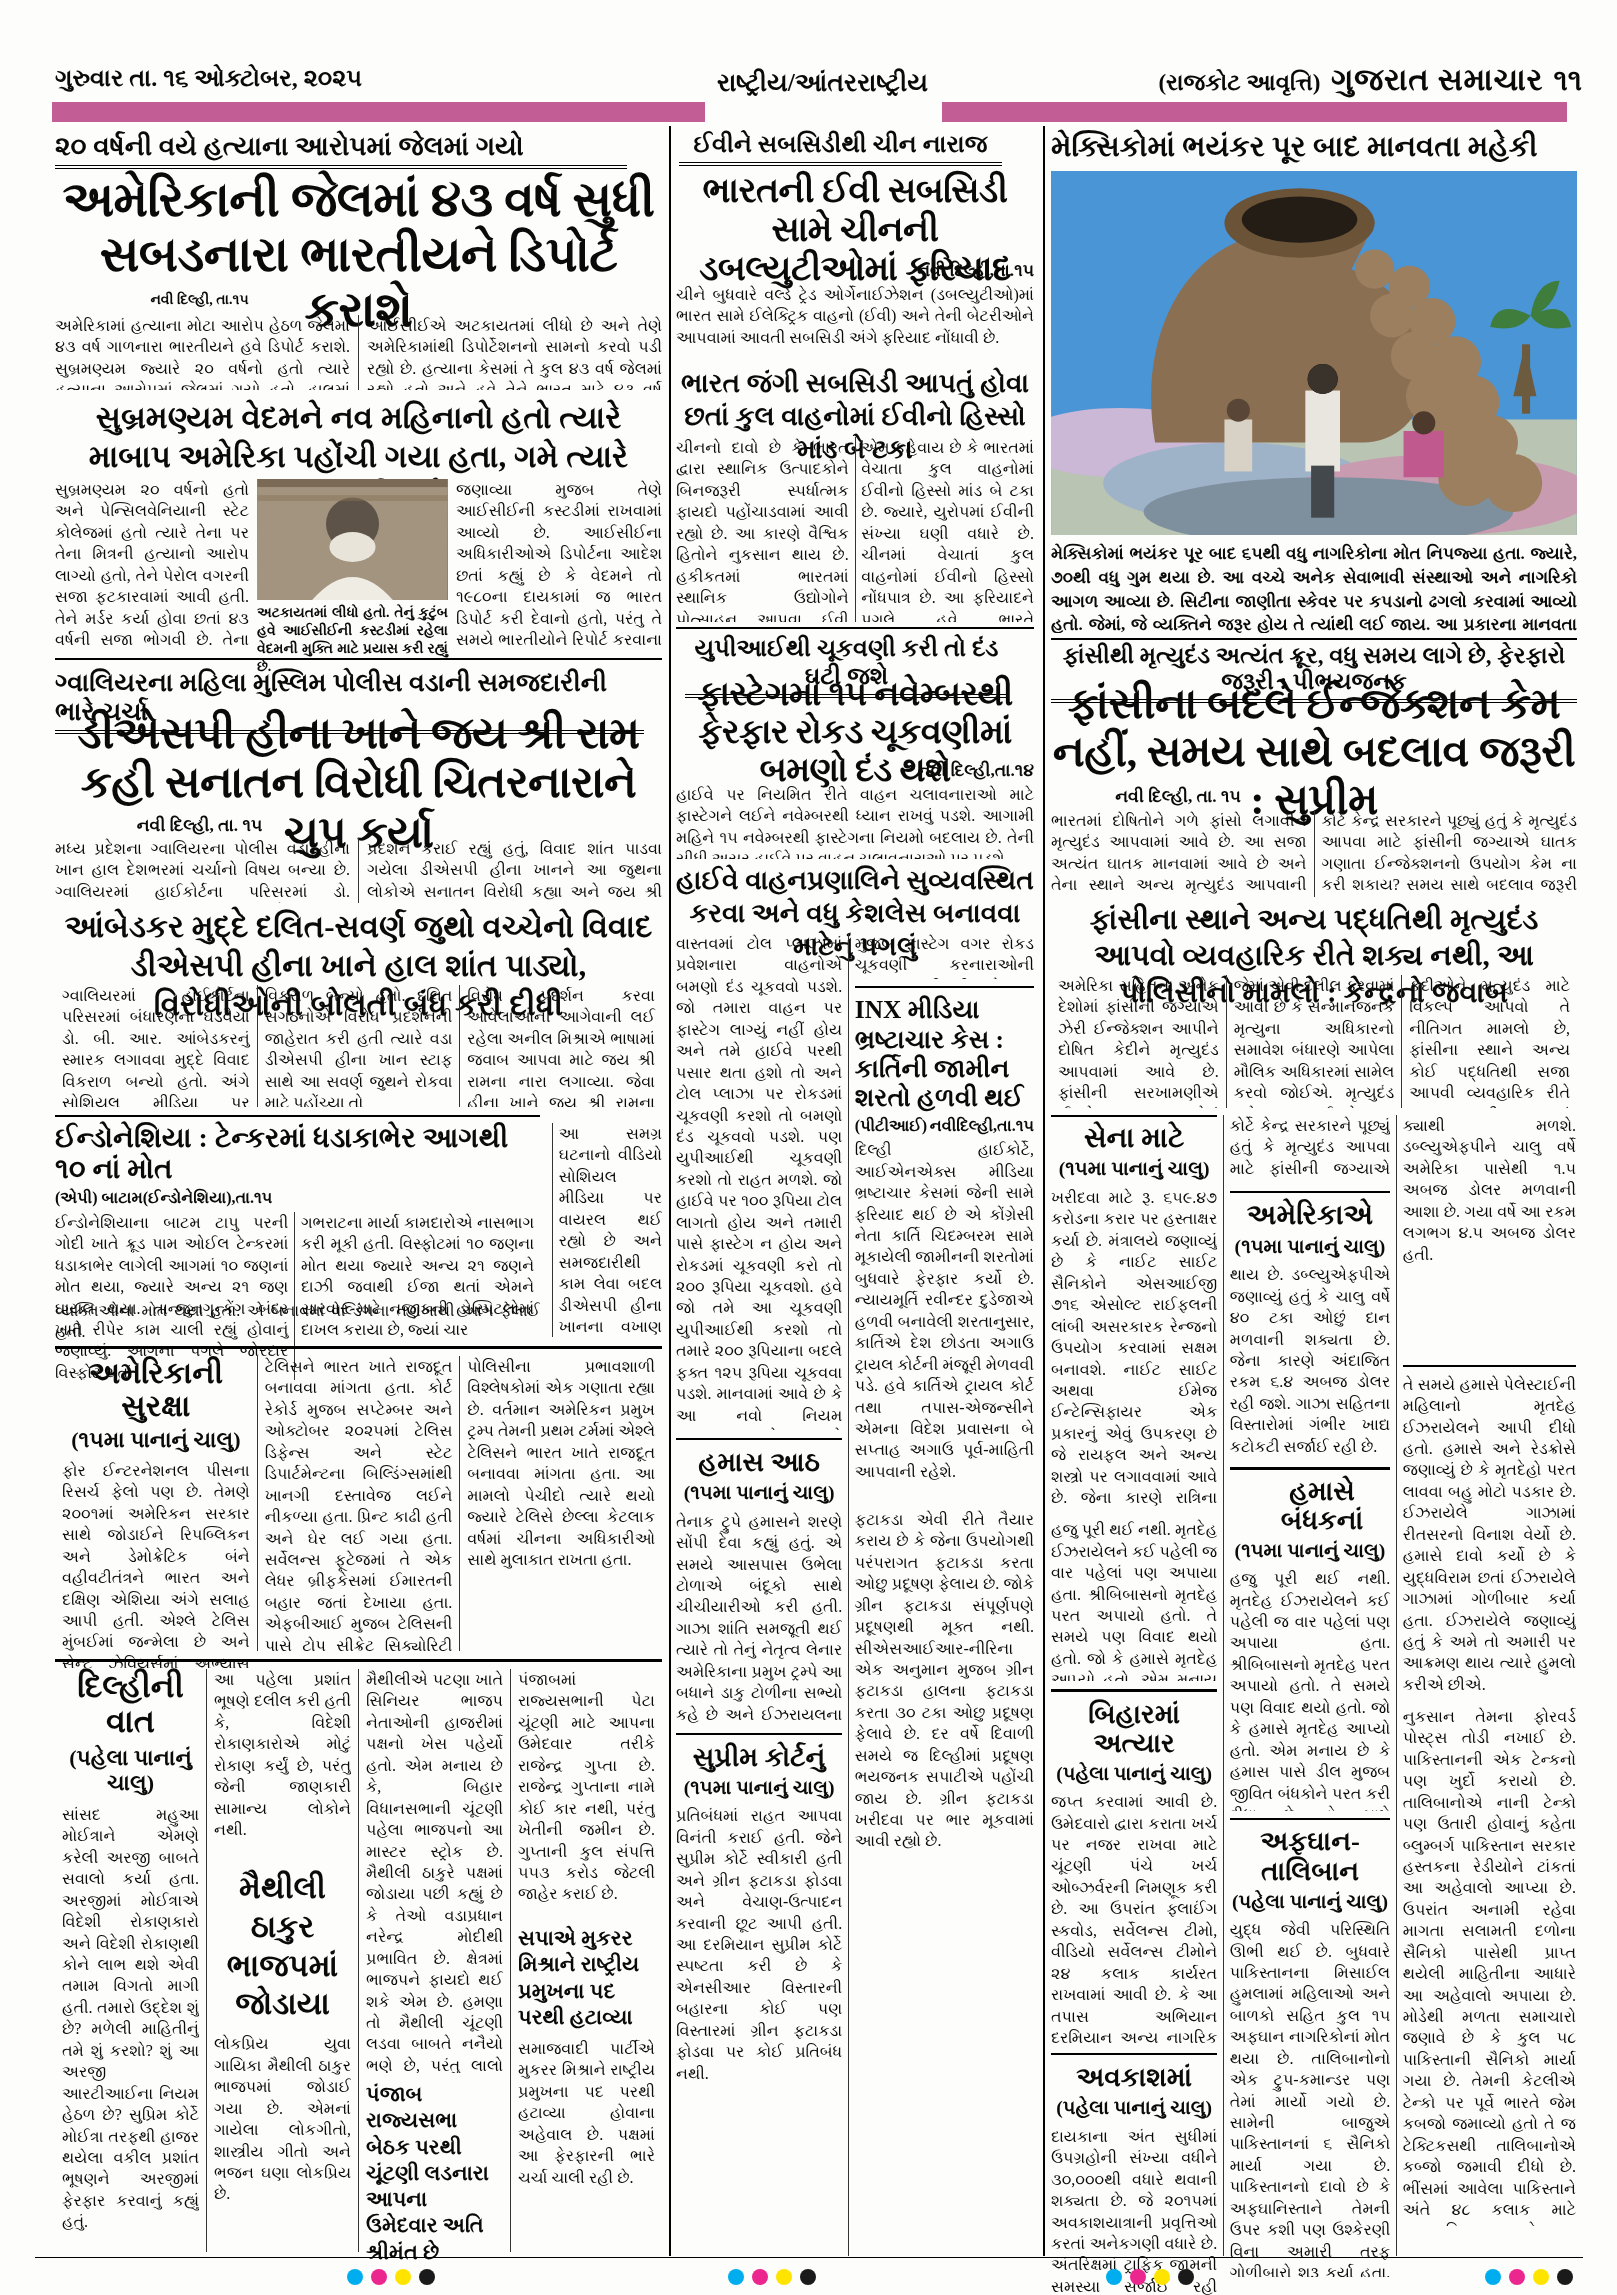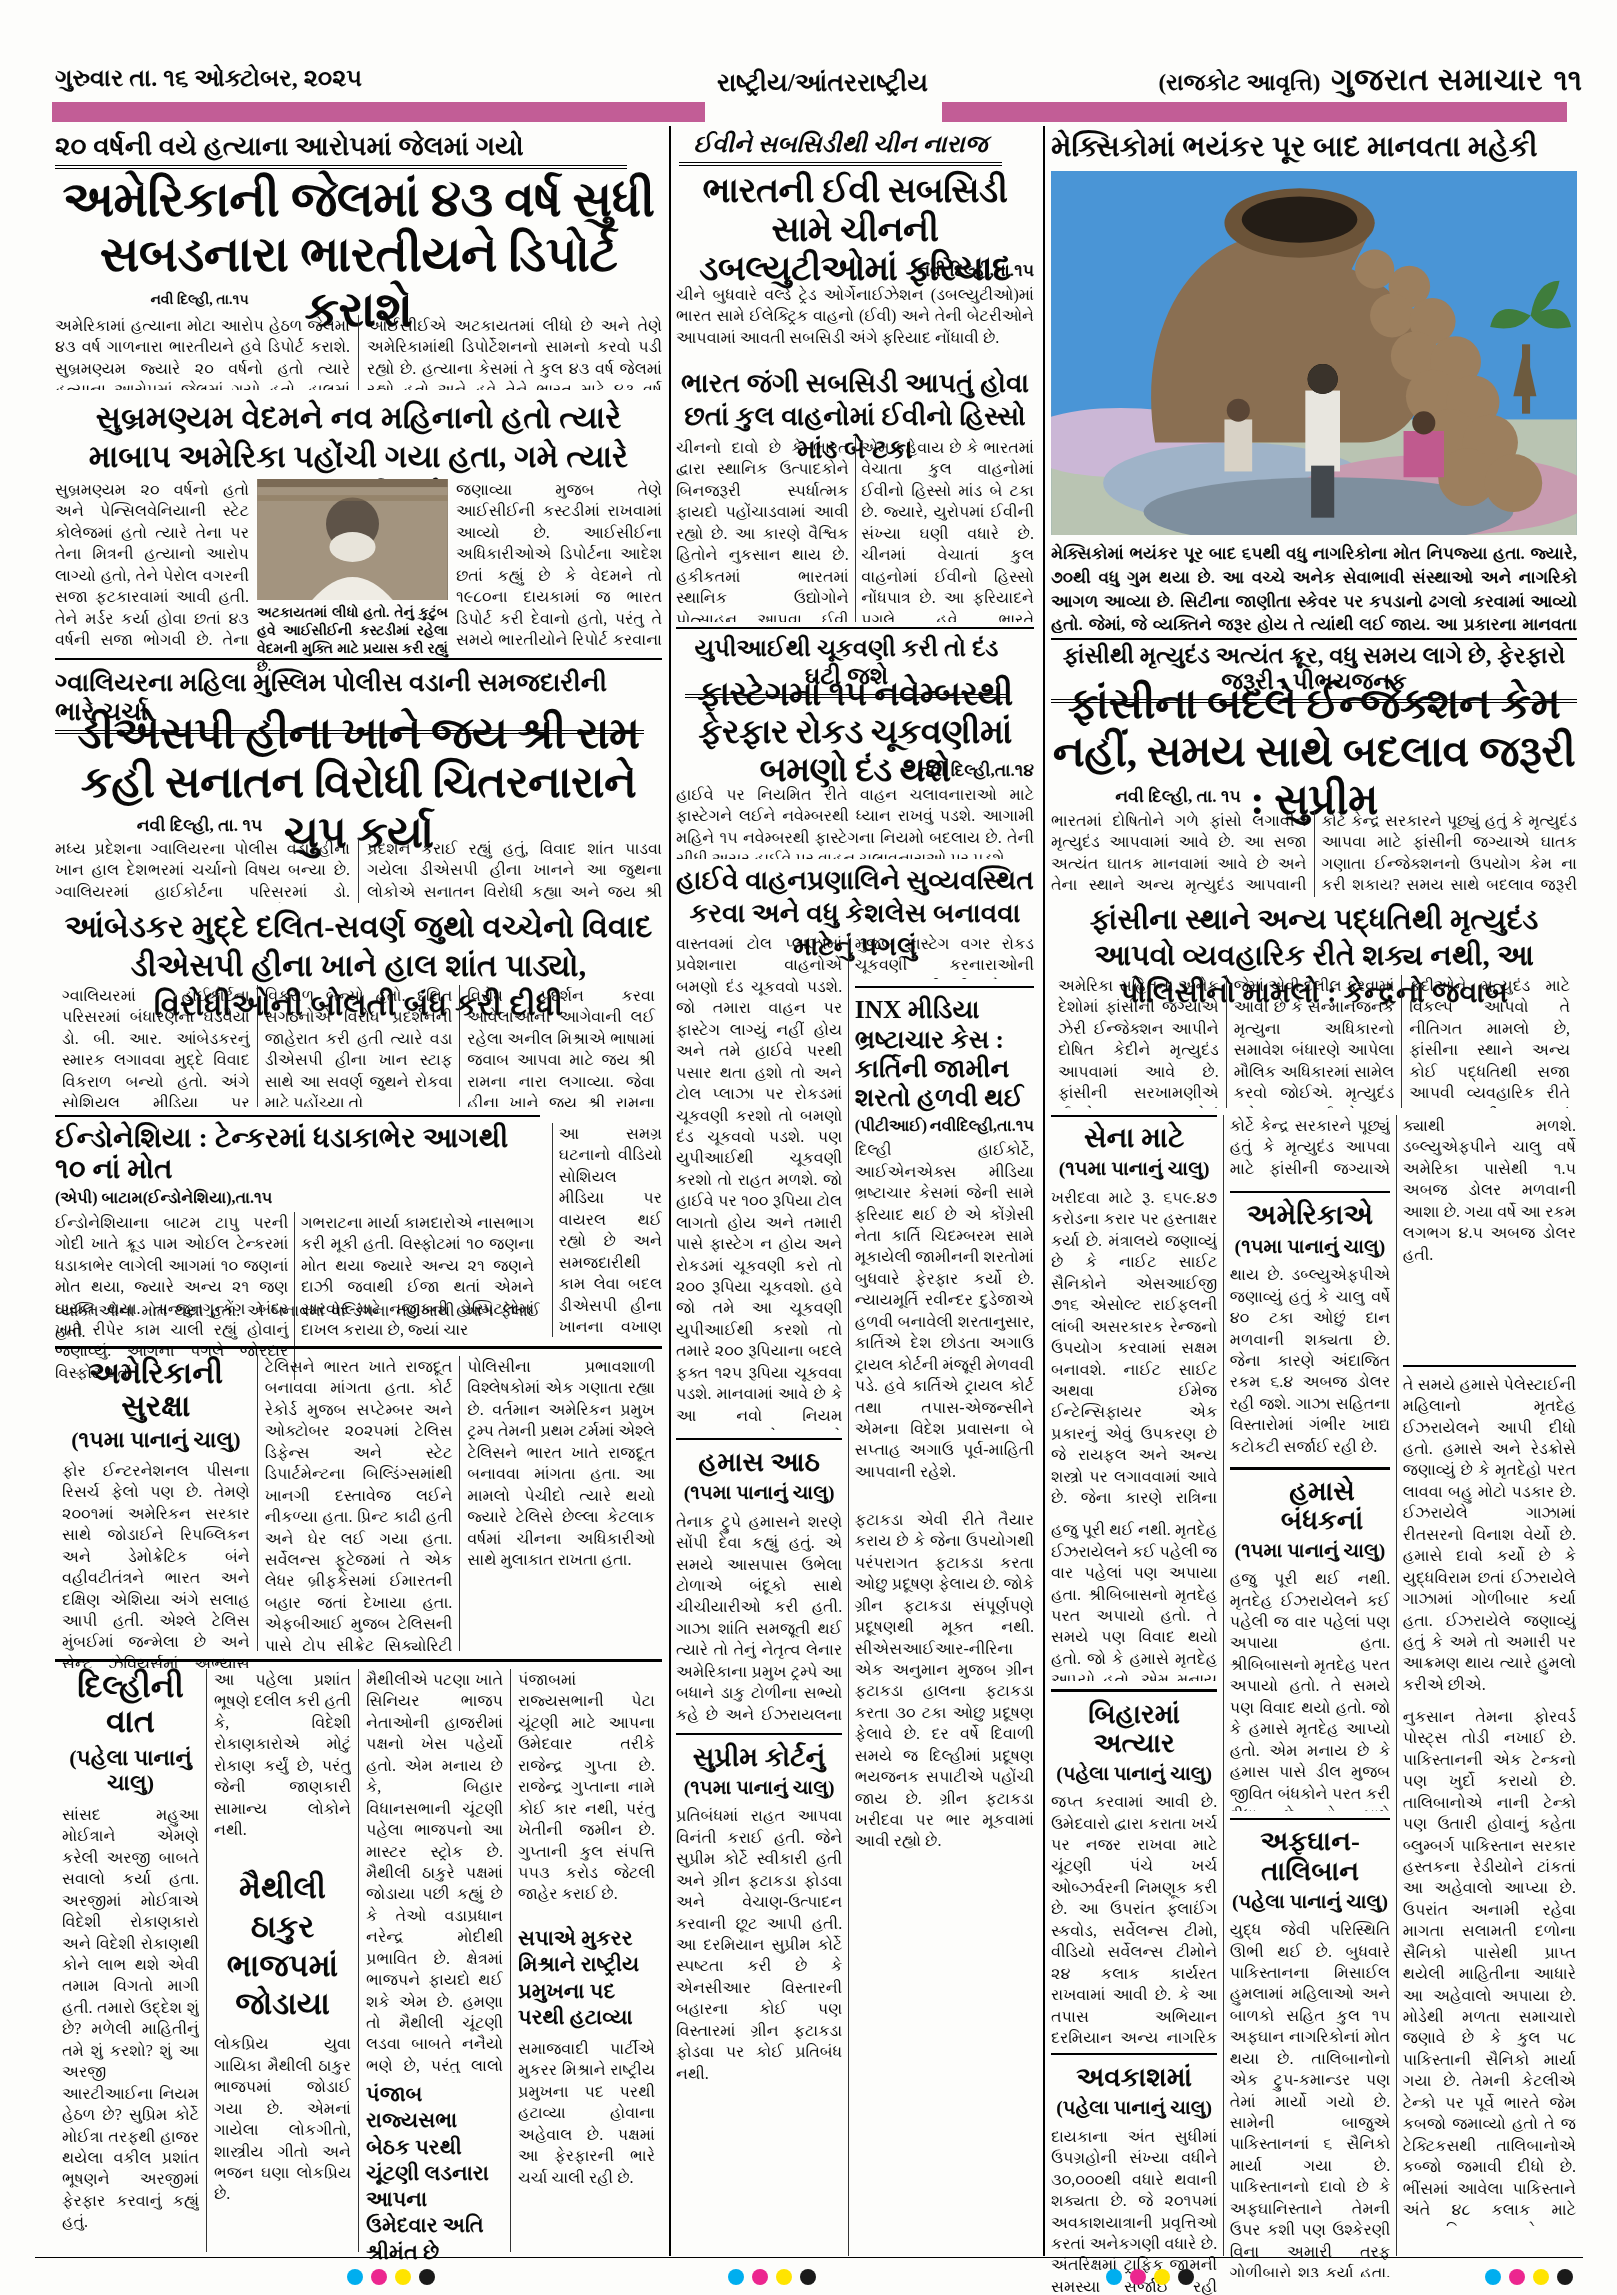--- a/index.html
+++ b/index.html
@@ -134,21 +134,21 @@
         <div class="subhead" style="font-size:21px; padding:8px 0; text-align:left;">પંજાબ રાજ્યસભા બેઠક પરથી ચૂંટણી લડનારા આપના ઉમેદવાર અતિ શ્રીમંત છે</div>
       </div>
       <div class="col col-inner">
         <div class="body-txt" style="font-size:16px; overflow:hidden; height:248px;">પંજાબમાં રાજ્યસભાની પેટા ચૂંટણી માટે આપના ઉમેદવાર તરીકે રાજેન્દ્ર ગુપ્તા છે. રાજેન્દ્ર ગુપ્તાના નામે કોઈ કાર નથી, પરંતુ ખેતીની જમીન છે. ગુપ્તાની કુલ સંપત્તિ ૫૫૩ કરોડ જેટલી જાહેર કરાઈ છે.</div>
         <div class="subhead" style="font-size:21px; padding:8px 0; text-align:left;">સપાએ મુકરર મિશ્રાને રાષ્ટ્રીય પ્રમુખના પદ પરથી હટાવ્યા</div>
         <div class="body-txt" style="font-size:16px; overflow:hidden; height:219px;">સમાજવાદી પાર્ટીએ મુકરર મિશ્રાને રાષ્ટ્રીય પ્રમુખના પદ પરથી હટાવ્યા હોવાના અહેવાલ છે. પક્ષમાં આ ફેરફારની ભારે ચર્ચા ચાલી રહી છે.</div>
       </div>
     </div>
   </div>
 
-  <div class="abs kicker" style="left:679px; top:131px; width:323px; font-size:24px; text-align:center;font-style:italic;">ઈવીને સબસિડીથી ચીન નારાજ</div>
+  <div class="abs kicker" style="left:679px; top:131px; width:323px; font-size:24px; text-align:center;">ઈવીને સબસિડીથી ચીન નારાજ</div>
   <div class="abs headline" style="left:676px; top:171px; width:358px; font-size:35px;">ભારતની ઈવી સબસિડી સામે ચીનની ડબલ્યુટીઓમાં ફરિયાદ</div>
   <div class="abs dateline" style="left:676px; top:261px; width:358px; font-size:17.3px; text-align:right;">નવી દિલ્હી,તા.૧૫</div>
   <div class="abs subhead" style="left:676px; top:367px; width:358px; font-size:26.6px;">ભારત જંગી સબસિડી આપતું હોવા છતાં કુલ વાહનોમાં ઈવીનો હિસ્સો માંડ બે ટકા</div>
   <div class="abs body-txt" style="left:676px; top:284px; width:358px; height:78px; font-size:16px; overflow:hidden;">ચીને બુધવારે વર્લ્ડ ટ્રેડ ઓર્ગેનાઈઝેશન (ડબલ્યુટીઓ)માં ભારત સામે ઈલેક્ટ્રિક વાહનો (ઈવી) અને તેની બેટરીઓને આપવામાં આવતી સબસિડી અંગે ફરિયાદ નોંધાવી છે.</div>
   <div class="abs cols" style="left:676px; top:437px; width:358px; height:185px;">
     <div class="col body-txt" style="font-size:16px; padding-right:5.8px; overflow:hidden;">ચીનનો દાવો છે કે ભારત દ્વારા સ્થાનિક ઉત્પાદકોને બિનજરૂરી સ્પર્ધાત્મક ફાયદો પહોંચાડવામાં આવી રહ્યો છે. આ કારણે વૈશ્વિક હિતોને નુકસાન થાય છે. હકીકતમાં ભારતમાં સ્થાનિક ઉદ્યોગોને પ્રોત્સાહન આપવા ઈવી તેમજ તેની બેટરીના ઉત્પાદન પર સબસિડી અપાય છે. ભારતના પ્રયાસોથી ચીન નારાજ થયું છે અને ડબલ્યુટીઓમાં ફરિયાદ કરી છે.</div>
     <div class="col body-txt" style="font-size:16px; padding-left:5.8px; overflow:hidden;">એમ કહેવાય છે કે ભારતમાં વેચાતા કુલ વાહનોમાં ઈવીનો હિસ્સો માંડ બે ટકા છે. જ્યારે, યુરોપમાં ઈવીની સંખ્યા ઘણી વધારે છે. ચીનમાં વેચાતાં કુલ વાહનોમાં ઈવીનો હિસ્સો નોંધપાત્ર છે. આ ફરિયાદને પગલે હવે ભારતે ડબલ્યુટીઓમાં પોતાનો પક્ષ રજૂ કરવાનો રહેશે. નિષ્ણાતોના મતે ચીનની ફરિયાદ પાછળ તેના ઈવી ઉદ્યોગના હિત રહેલા છે.</div>
   </div>
 
   <div class="abs hr" style="left:676px; top:627px; width:358px; height:2.3px;"></div>

